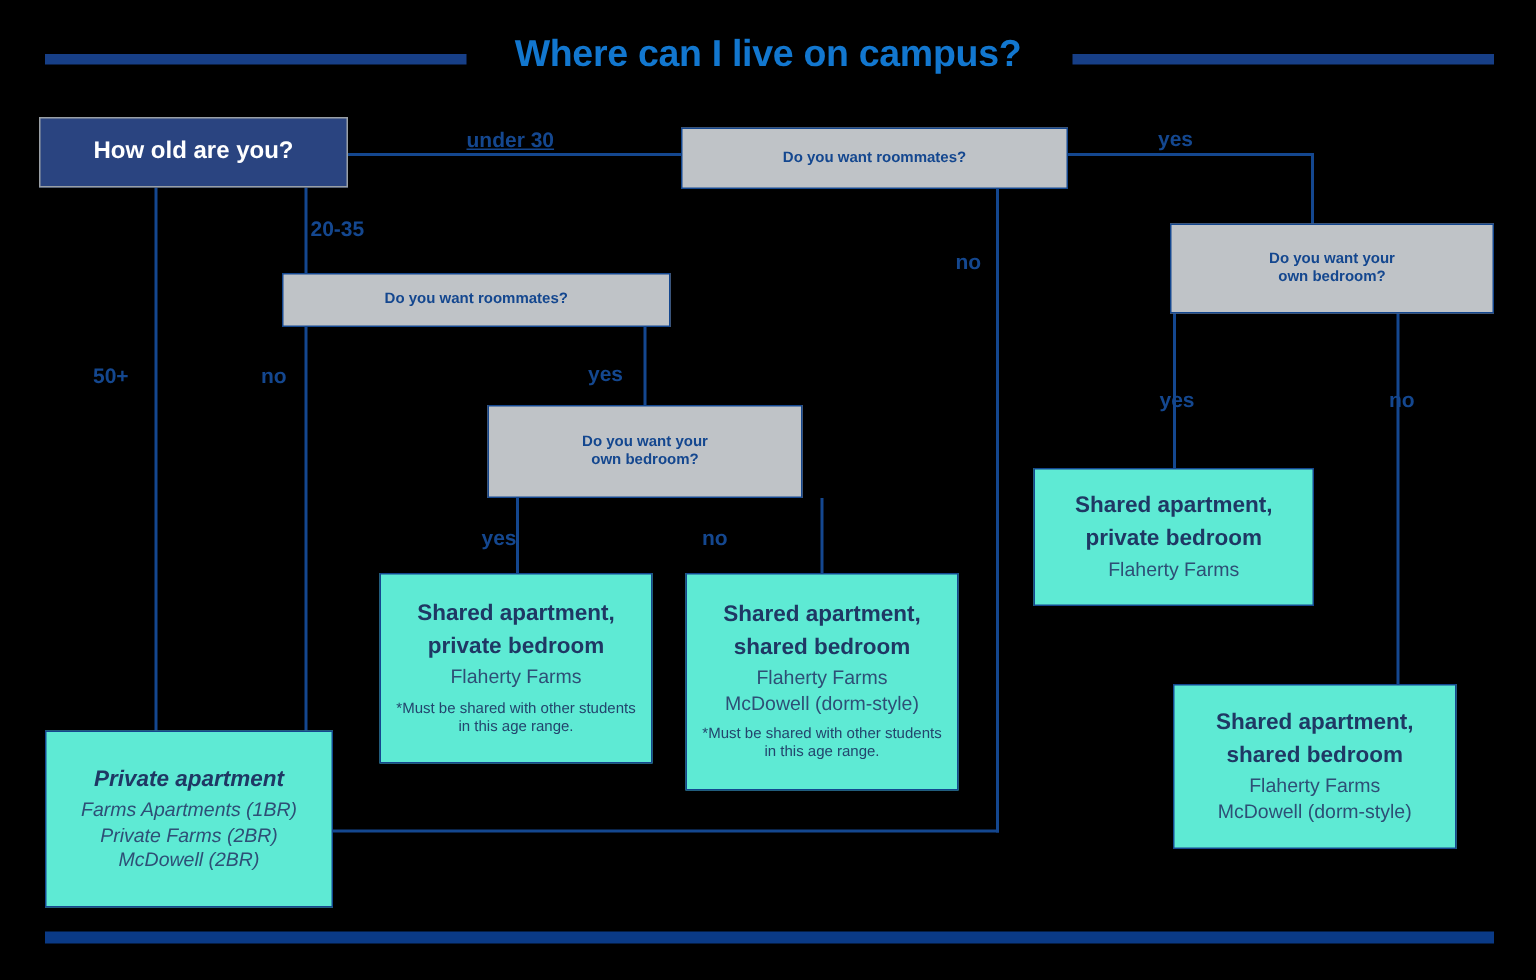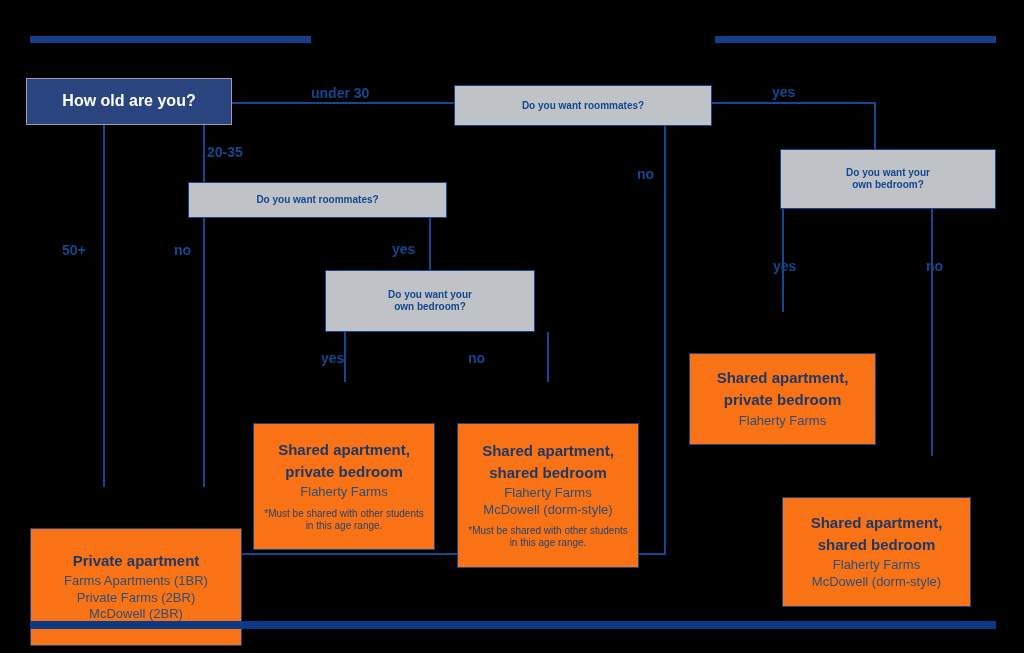--- a/index.html
+++ b/index.html
@@ -100,36 +100,36 @@
   
   .node.question {
     background: #bfc3c7;
     border: 1.5px solid #14478f;
     color: #14478f;
   }
   .node.question .n-title { font-size: 10px; }
 
   
   .node.outcome {
-    background: #f97316;
+    background: #5eead4;
     border: 1.5px solid #14478f;
     color: #1f3864;
     padding: 6px 8px;
-    margin-top: 41px;
   }
   .node.outcome .n-title { font-size: 15px; margin-bottom: 4px; }
   .node.outcome .n-sub   { font-size: 13px; color: #2e4f76; }
   .node.outcome .n-note  { font-size: 10px; color: #23456d; margin-top: 7px; }
 </style>
 </head>
 <body>
 
 <div id="canvas">
 
   <div class="title-rule" id="rule-left"></div>
+  <div id="page-title">Where can I live on campus?</div>
   <div class="title-rule" id="rule-right"></div>
 
   <div class="line h" style="left:232px; top:102px; width:222px;"></div>
 
   <div class="line v" style="left:203px; top:125px; height:57px;"></div>
 
   <div class="line v" style="left:103px; top:125px; height:362px;"></div>
 
   <div class="line v" style="left:203px; top:218px; height:269px;"></div>
 
@@ -142,21 +142,21 @@
   <div class="line h" style="left:712px; top:102px; width:164px;"></div>
   <div class="line v" style="left:874px; top:102px; height:47px;"></div>
 
   <div class="line v" style="left:664px; top:126px; height:429px;"></div>
   <div class="line h" style="left:222px; top:553px; width:444px;"></div>
 
   <div class="line v" style="left:782px; top:209px; height:103px;"></div>
 
   <div class="line v" style="left:931px; top:209px; height:247px;"></div>
 
-  <div class="edge-label" style="left:311px; top:85px;">under 30</div>
+  <div class="edge-label" style="left:311px; top:85px;text-decoration:underline;">under 30</div>
   <div class="edge-label" style="left:207px; top:144px;">20-35</div>
   <div class="edge-label" style="left:62px; top:242px;">50+</div>
   <div class="edge-label" style="left:174px; top:242px;">no</div>
   <div class="edge-label" style="left:392px; top:241px;">yes</div>
   <div class="edge-label" style="left:772px; top:84px;">yes</div>
   <div class="edge-label" style="left:637px; top:166px;">no</div>
   <div class="edge-label" style="left:321px; top:350px;">yes</div>
   <div class="edge-label" style="left:468px; top:350px;">no</div>
   <div class="edge-label" style="left:773px; top:258px;">yes</div>
   <div class="edge-label" style="left:926px; top:258px;">no</div>
@@ -176,21 +176,21 @@
   <div class="node question" style="left:325px; top:270px; width:210px; height:62px;">
     <div class="n-title">Do you want your</div>
     <div class="n-title">own bedroom?</div>
   </div>
 
   <div class="node question" style="left:780px; top:149px; width:216px; height:60px;">
     <div class="n-title">Do you want your</div>
     <div class="n-title">own bedroom?</div>
   </div>
 
-  <div class="node outcome" style="left:30px; top:487px; width:212px; height:118px;">
+  <div class="node outcome" style="left:30px; top:487px; width:192px; height:118px;font-style:italic;">
     <div class="n-title">Private apartment</div>
     <div class="n-sub">Farms Apartments (1BR)</div>
     <div class="n-sub">Private Farms (2BR)</div>
     <div class="n-sub">McDowell (2BR)</div>
   </div>
 
   <div class="node outcome" style="left:253px; top:382px; width:182px; height:127px;">
     <div class="n-title">Shared apartment,</div>
     <div class="n-title">private bedroom</div>
     <div class="n-sub">Flaherty Farms</div>

